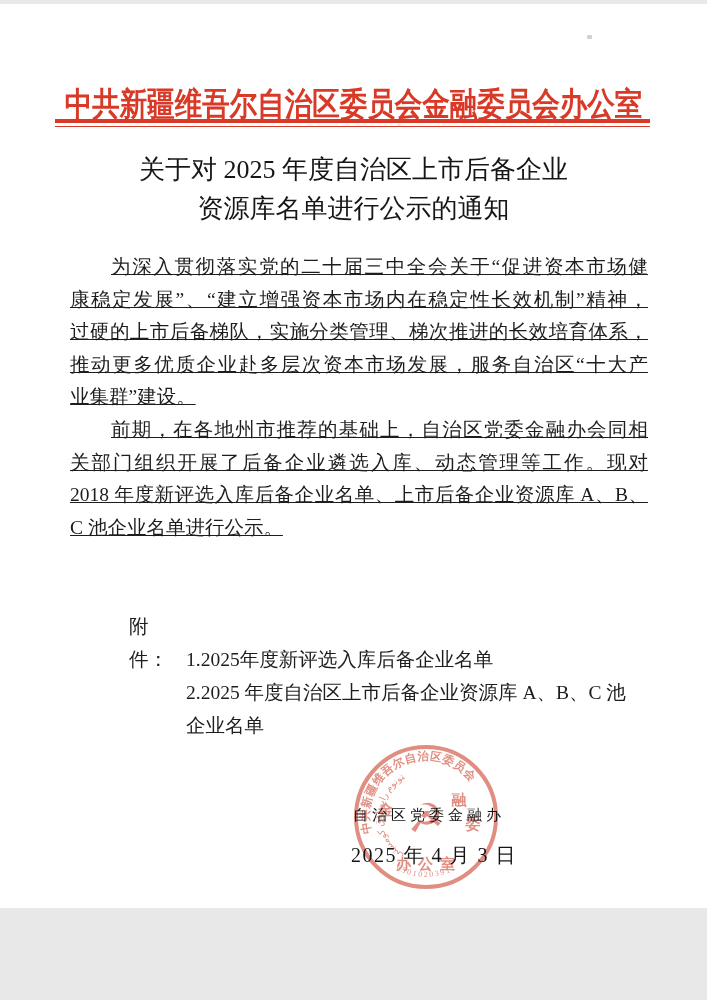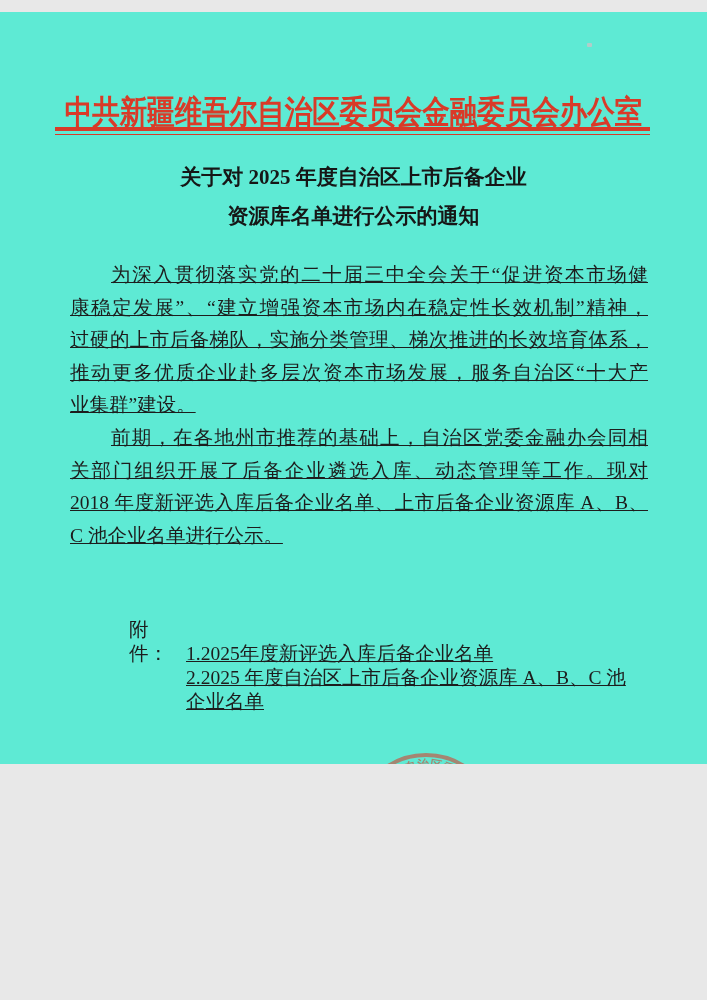--- a/index.html
+++ b/index.html
@@ -1,20 +1,20 @@
 <!DOCTYPE html>
 <html><head>
 <meta charset="utf-8">
 <style>
   html,body{margin:0;padding:0;background:#e8e8e8;}
   .page{
     position:relative;
-    width:707px;height:752px;
-    margin:12px auto;
-    background:#5eead4;
+    width:707px;height:904px;
+    margin:4px auto;
+    background:#ffffff;
     overflow:hidden;
     font-family:"Liberation Serif","DejaVu Serif",serif;
     color:#1d1d1d;
   }
   .abs{position:absolute;}
 
   
   .speck{left:587px;top:31px;width:5px;height:4px;background:#c6c6c6;opacity:.8;border-radius:1px;}
 
   
@@ -28,38 +28,38 @@
     white-space:nowrap;
   }
   .rule{background:#d93a28;}
   .rule-top-thick{left:55px;width:595px;top:115px;height:3.5px;}
   .rule-top-thin{left:55px;width:595px;top:121.5px;height:1.5px;}
 
   
   .title{
     left:0;right:0;top:146px;
     text-align:center;
-    font-size:21px;font-weight:bold;
+    font-size:26px;font-weight:normal;
     line-height:39px;color:#161616;
   }
 
   
   .bodytext{
     left:70px;top:247px;width:578px;
     font-size:19.5px;line-height:32.6px;
     color:#1d1d1d;
   }
   .ln{text-align:justify;text-align-last:justify;height:32.6px;overflow:hidden;text-decoration:underline;}
   .ln.first{text-indent:41px;}
   .ln.last{text-align-last:left;}
 
   
   .attach{
     left:129px;top:606px;
-    font-size:19.5px;line-height:24px;color:#1d1d1d;text-decoration:underline;
+    font-size:19.5px;line-height:33px;color:#1d1d1d;
   }
   .att-label{display:inline-block;width:57px;}
   .att-indent{margin-left:57px;}
 
   
   .sig-org{left:353px;top:802px;font-size:15px;letter-spacing:4px;z-index:3;color:#141414;}
   .sig-date{left:351px;top:838px;font-size:20px;letter-spacing:1.5px;z-index:3;color:#141414;}
 
   
   .seal{left:346px;top:733px;width:160px;height:160px;z-index:2;opacity:.62;}

